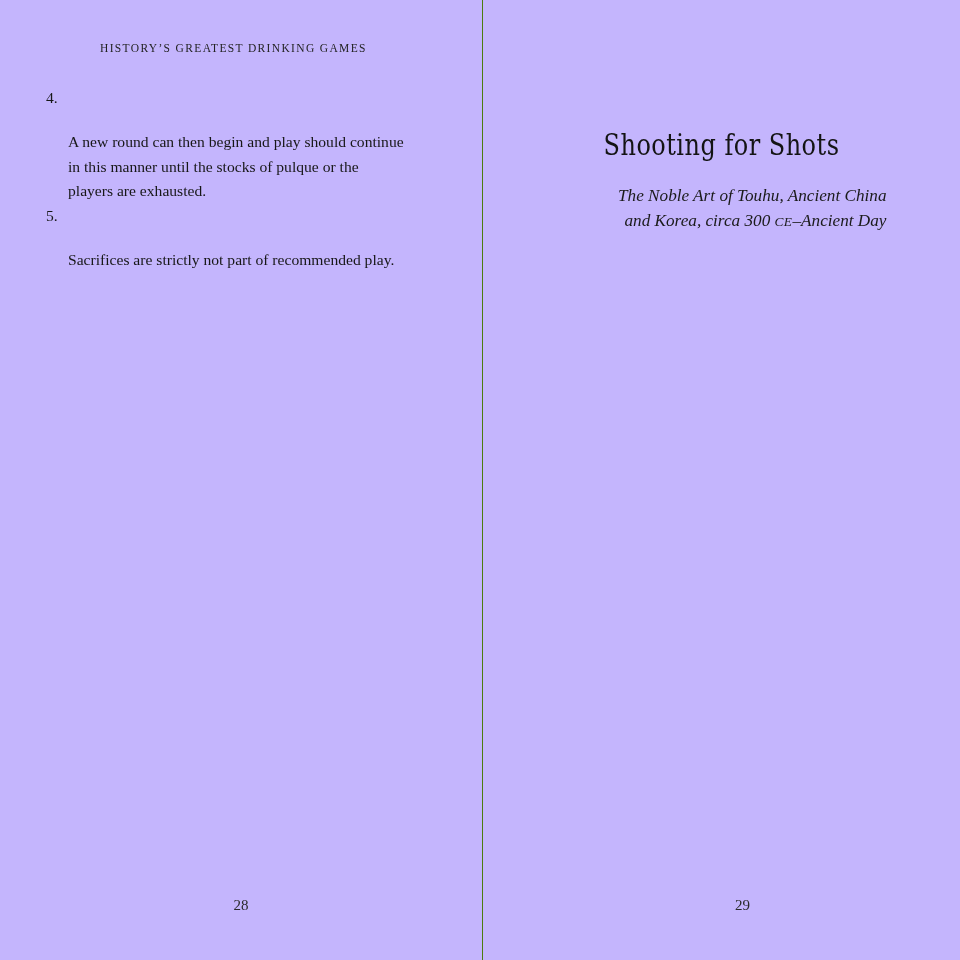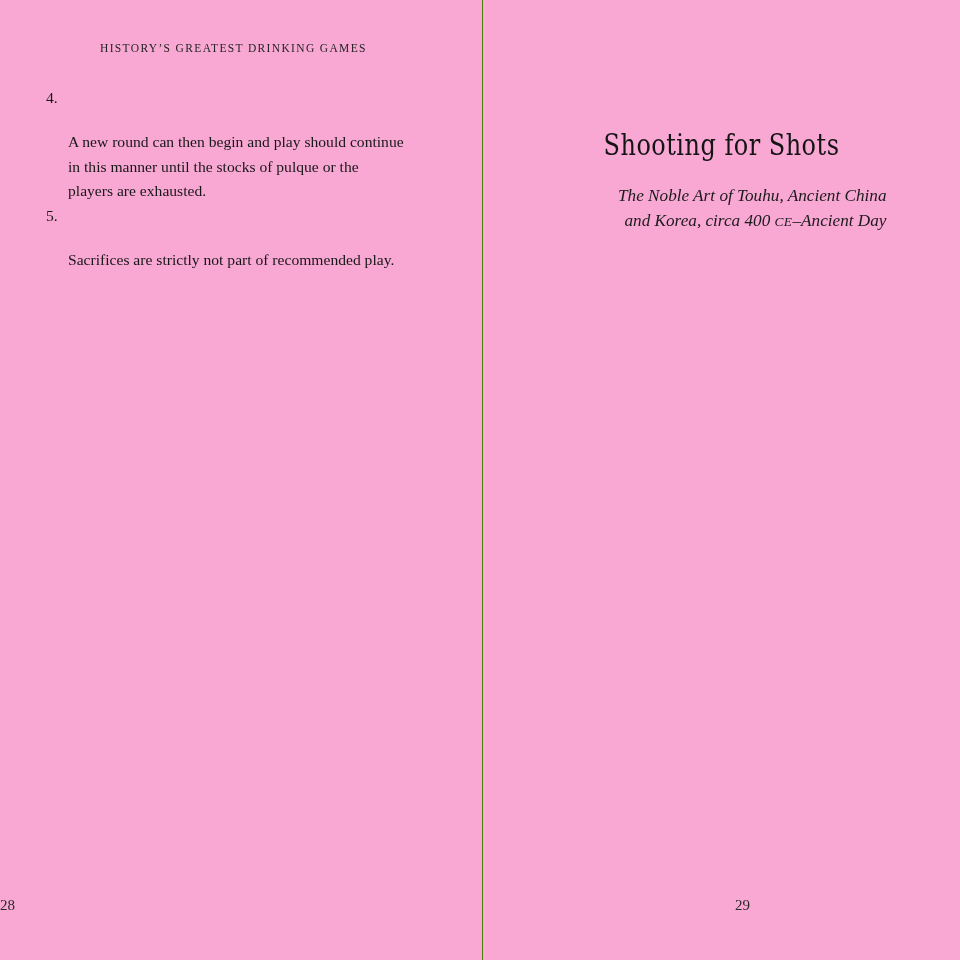--- a/index.html
+++ b/index.html
@@ -19,21 +19,21 @@
   .spread {
     position: absolute;
     inset: 0;
     display: flex;
   }
 
   .page {
     position: relative;
     height: 960px;
     box-sizing: border-box;
-    background: #f9a8d4;
+    background: #c4b5fd;
   }
   .page-left  { width: 482px; }
   .page-right { width: 478px; border-left: 1px solid #4d7c0f; }
 
   
   .running-head {
     position: absolute;
     top: 42px;
     left: 100px;
     font-size: 11.5px;
@@ -105,21 +105,21 @@
     letter-spacing: 0.4px;
   }
 
   
   .folio {
     position: absolute;
     bottom: 46px;
     font-size: 15px;
     color: #2a2a2a;
   }
-  .folio-left  { left: 0; width: 482px; }
+  .folio-left  { left: 0; width: 482px; text-align: center; }
   .folio-right { left: 1px; width: 477px; text-align: center; margin-left: 20px; }
 </style>
 </head>
 <body>
 
 <div class="spread">
 
   <div class="page page-left">
 
     <div class="running-head">HISTORY’S GREATEST DRINKING GAMES</div>
@@ -140,19 +140,19 @@
 
     <div class="folio folio-left">28</div>
   </div>
 
   <div class="page page-right">
 
     <div class="chapter-title">Shooting for Shots</div>
 
     <div class="chapter-subtitle">
       <span>The Noble Art of Touhu, Ancient China</span><br>
-      <span>and Korea, circa 400 </span><span class="smallcaps">CE</span><span>–Ancient Day</span>
+      <span>and Korea, circa 300 </span><span class="smallcaps">CE</span><span>–Ancient Day</span>
     </div>
 
     <div class="folio folio-right">29</div>
   </div>
 
 </div>
 
 </body></html>

